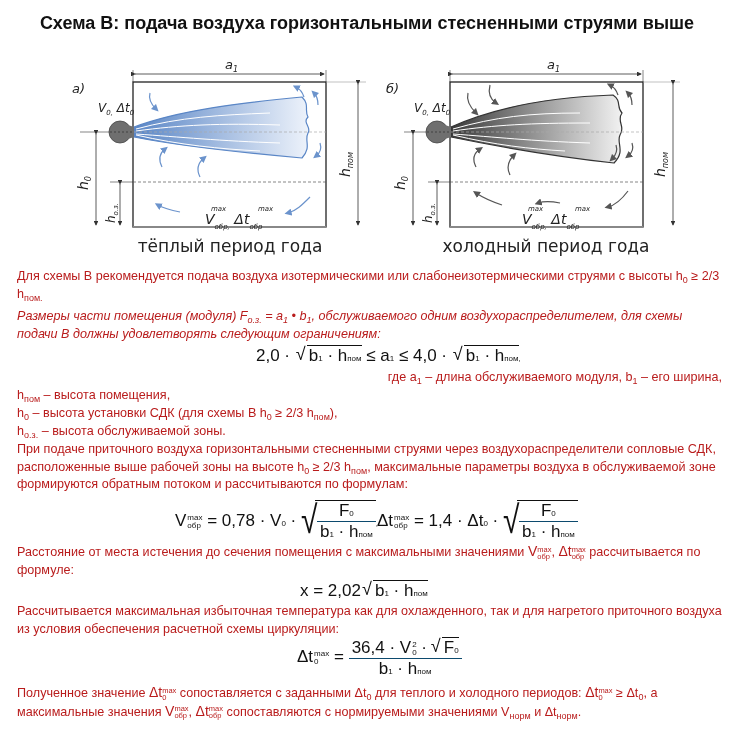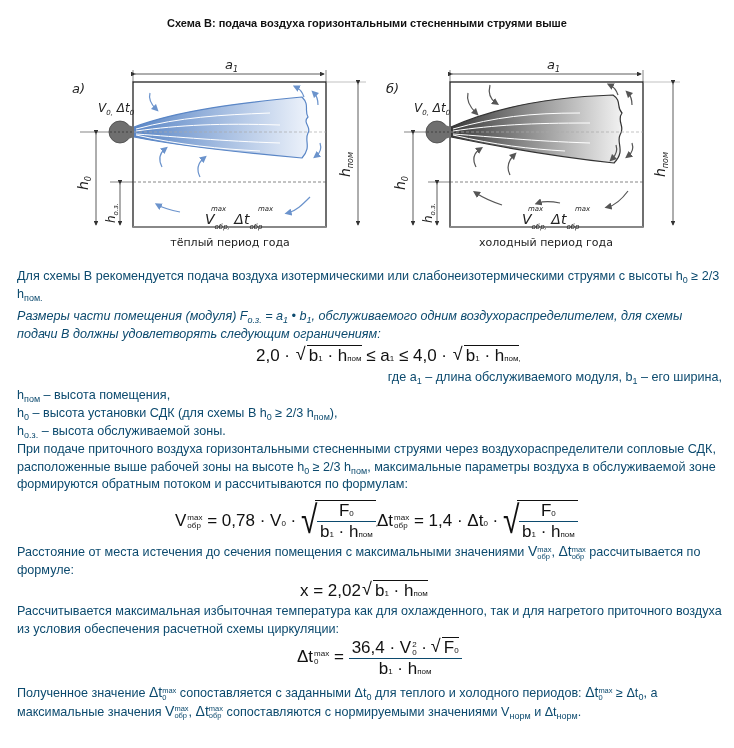--- a/index.html
+++ b/index.html
@@ -1,26 +1,26 @@
 <!DOCTYPE html>
 <html><head>
 <meta charset="utf-8">
 <style>
   html, body { margin: 0; padding: 0; background: #ffffff; }
   body { width: 734px; height: 748px; position: relative; overflow: hidden;
          font-family: "DejaVu Sans", sans-serif; color: #222; }
   .title { position: absolute; left: 0; top: 14px; width: 734px; text-align: center;
-           font-family: "Liberation Sans", sans-serif; font-weight: bold; font-size: 11px;
+           font-family: "Liberation Sans", sans-serif; font-weight: bold; font-size: 18px;
            line-height: 18px; color: #111; }
   .fig { position: absolute; top: 55px; font-style: italic; }
   .fig svg { display: block; }
   .caption { position: absolute; top: 236px; font-family: "DejaVu Sans", sans-serif;
-             font-size: 11px; color: #222; text-align: center; width: 260px; }
+             font-size: 17px; color: #222; text-align: center; width: 260px; }
   .text { position: absolute; left: 17px; width: 705px; font-family: "Liberation Sans", sans-serif;
-          font-size: 12.6px; color: #0c4a6e; line-height: 17.6px; }
+          font-size: 12.6px; color: #b91c1c; line-height: 17.6px; }
   .text sub { font-size: 9px; vertical-align: -3px; line-height: 0; }
   .fm { position: absolute; font-family: "Liberation Sans", sans-serif; color: #111; white-space: nowrap; }
   .fm .s { font-size: 8px; }
   .sup-sub { display: inline-block; vertical-align: middle; line-height: 8px; font-size: 8px; margin-left: 1px; }
   .sup-sub span { display: block; }
   .frac { display: inline-block; vertical-align: middle; text-align: center; }
   .frac .num { display: block; border-bottom: 1px solid #0c4a6e; padding: 0 3px; }
   .frac .den { display: block; padding: 0 3px; }
   .sqrt { display: inline-block; border-top: 1px solid #111; padding-left: 2px; position: relative; }
   .sqrt::before { content: "√"; position: absolute; left: -11px; top: -2px; font-size: 18px; }

